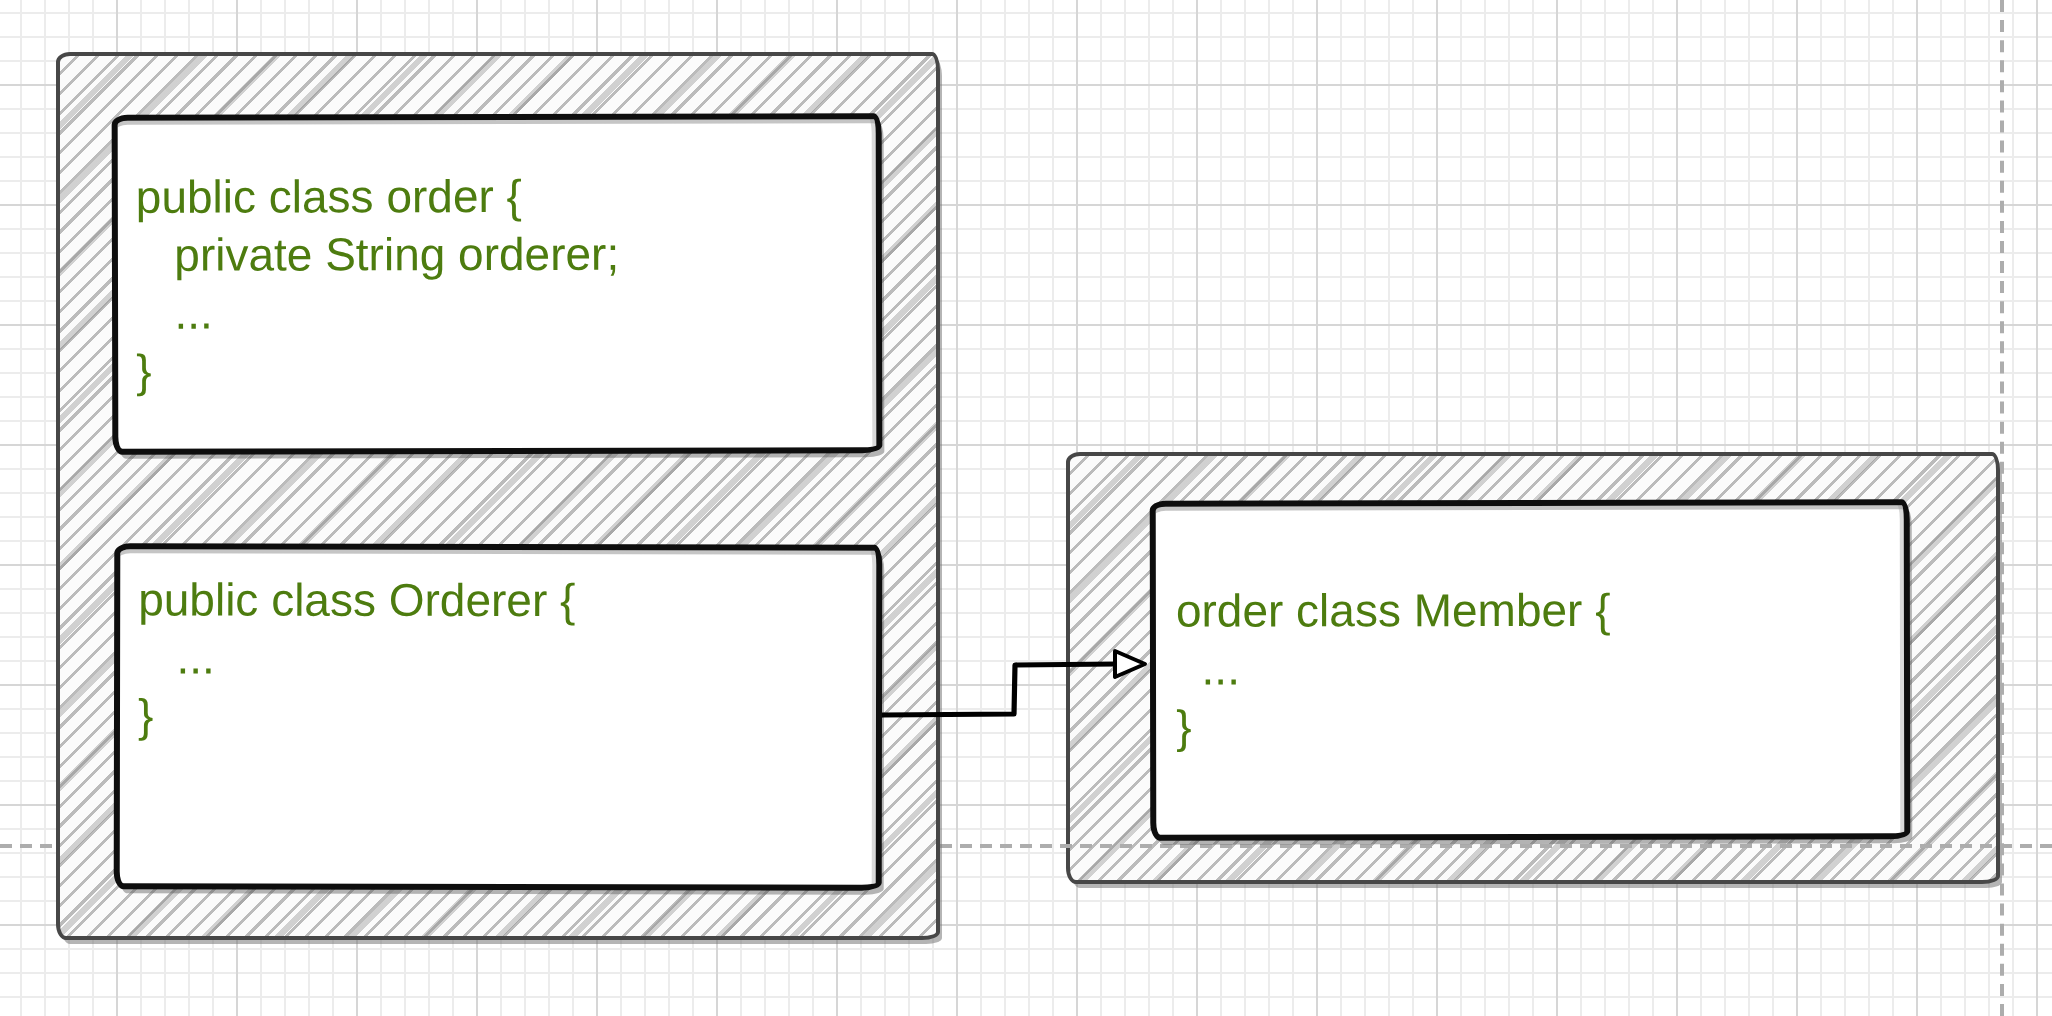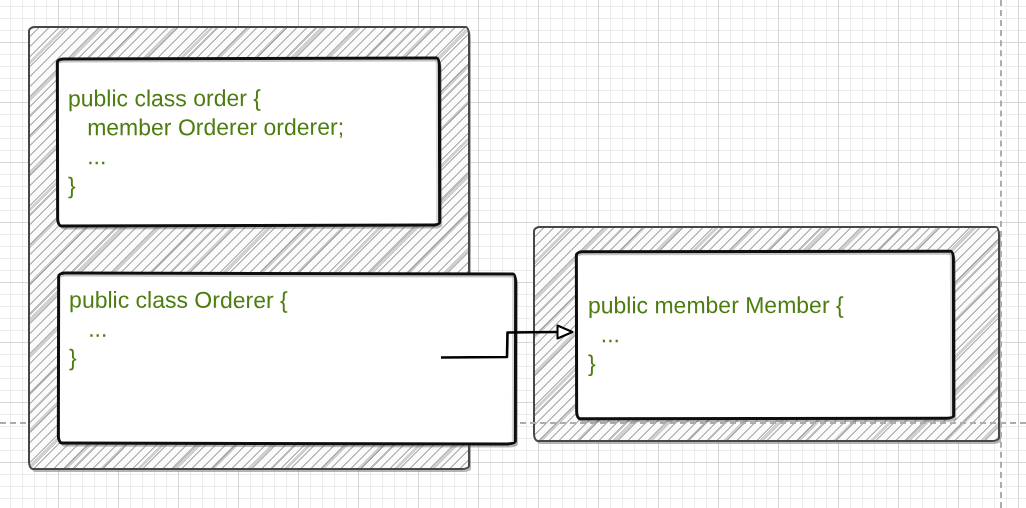--- a/index.html
+++ b/index.html
@@ -68,21 +68,21 @@
     box-shadow:
       2px 3px 0 -1px rgba(90,90,90,0.45),
       inset 0 3px 0 -1px rgba(150,150,150,0.55),
       inset -3px 0 0 -1px rgba(150,150,150,0.35);
     z-index: 4;
     color: #4d7c0f;
     font-size: 23px;
     line-height: 29px;
   }
   .box-order   { left: 56px;  top: 57px;  width: 385px; height: 170px; padding: 24px 6px 0 9px; transform: rotate(-0.12deg); }
-  .box-orderer { left: 57px;  top: 272px; width: 460px; height: 173px; padding: 11px 6px 0 9px; transform: rotate(0.1deg); }
+  .box-orderer { left: 57px;  top: 272px; width: 384px; height: 173px; padding: 11px 6px 0 9px; transform: rotate(0.1deg); }
   .box-member  { left: 575px; top: 250px; width: 380px; height: 170px; padding: 38px 6px 0 10px; transform: rotate(-0.1deg); }
 
   .code-line {
     white-space: pre;
     height: 29px;
   }
 
   .arrow-layer {
     position: absolute;
     left: 0; top: 0;
@@ -98,33 +98,33 @@
 
   <div class="page-break-h"></div>
   <div class="page-break-v"></div>
 
   <div class="group-container group-right"></div>
 
   <div class="group-container group-left"></div>
 
   <div class="class-box box-order">
     <div class="code-line">public class order {</div>
-    <div class="code-line">   member Orderer orderer;</div>
+    <div class="code-line">   private String orderer;</div>
     <div class="code-line">   ...</div>
     <div class="code-line">}</div>
   </div>
 
   <div class="class-box box-orderer">
     <div class="code-line">public class Orderer {</div>
     <div class="code-line">   ...</div>
     <div class="code-line">}</div>
   </div>
 
   <div class="class-box box-member">
-    <div class="code-line">public member Member {</div>
+    <div class="code-line">order class Member {</div>
     <div class="code-line">  ...</div>
     <div class="code-line">}</div>
   </div>
 
   <svg class="arrow-layer" viewBox="0 0 1026 508" xmlns="http://www.w3.org/2000/svg">
     <path d="M441 357.5 L507 357 L507.5 332.5 L558 332" fill="none" stroke="#000000" stroke-width="2.6" stroke-linejoin="round"></path>
     <path d="M557.5 325.5 L572.5 332 L557.5 338.5 Z" fill="#ffffff" stroke="#000000" stroke-width="2" stroke-linejoin="round"></path>
   </svg>
 
 </div>

